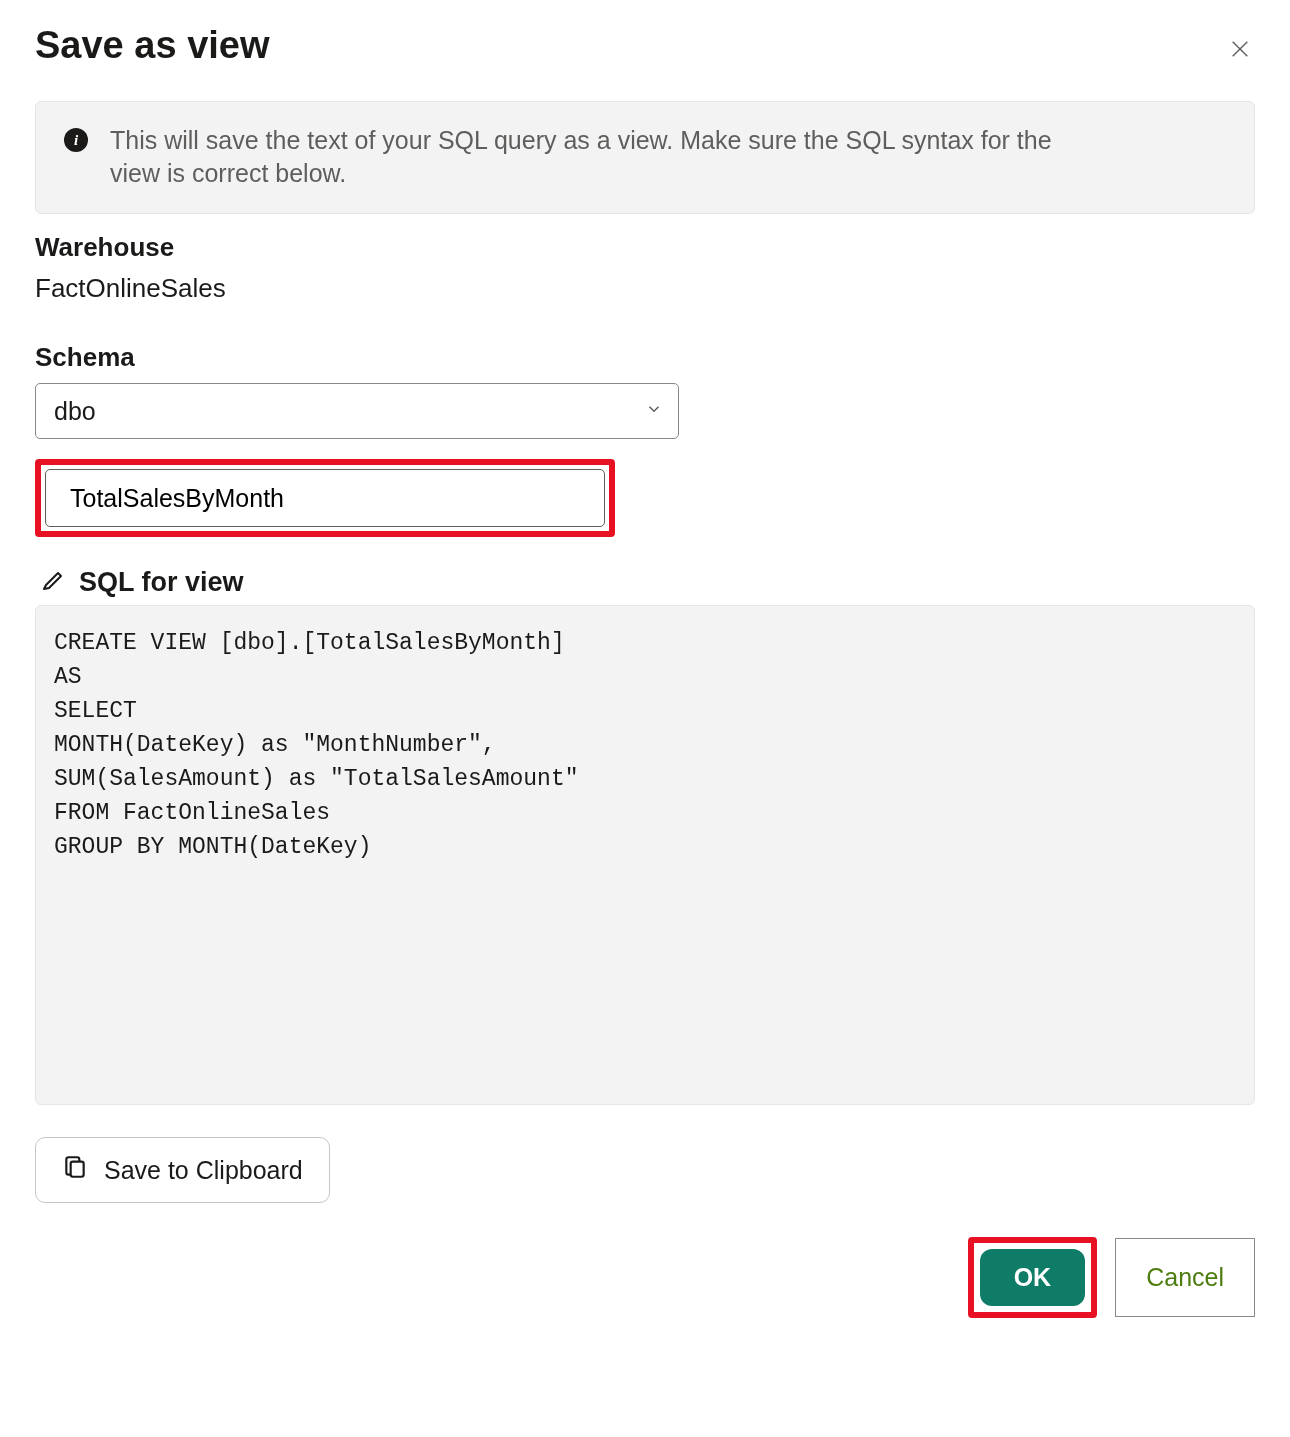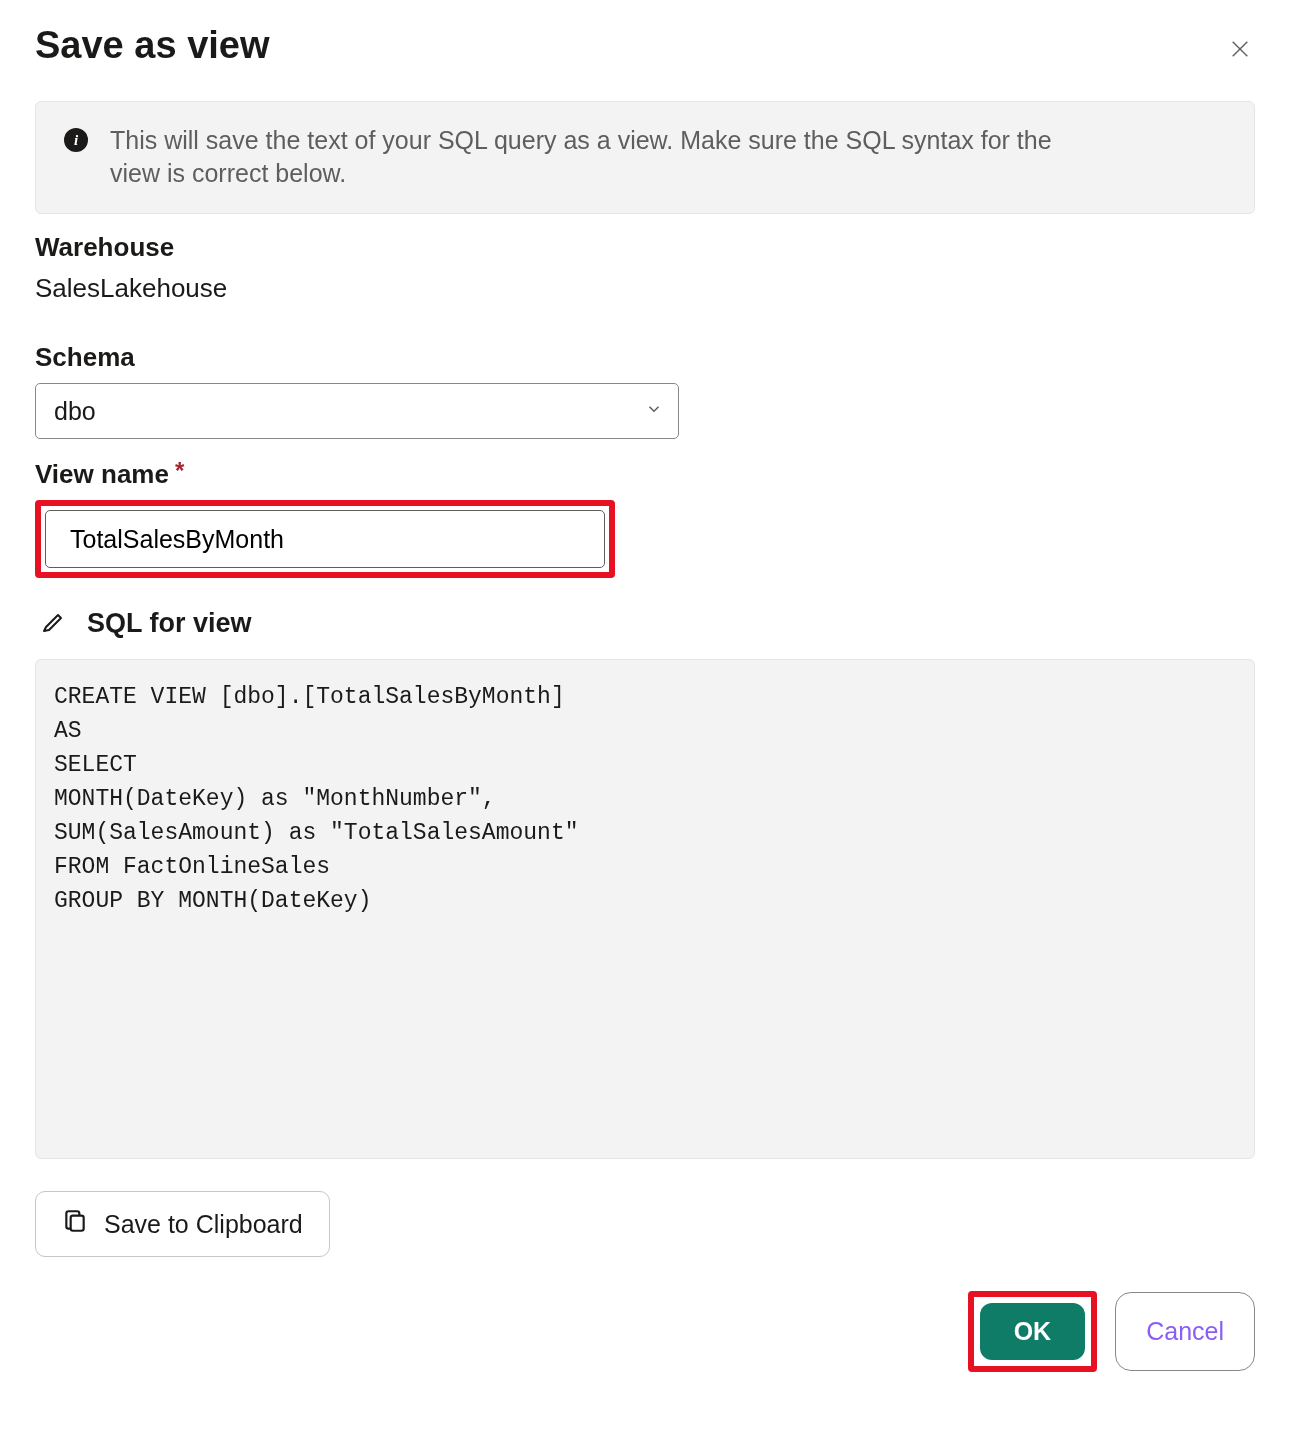--- a/index.html
+++ b/index.html
@@ -118,23 +118,23 @@
       height: 58px;
       border: 1.5px solid #605e5c;
       border-radius: 5px;
       padding: 0 24px;
       font-size: 25px;
       font-family: inherit;
       outline: none;
     }
     .sql-header-row {
       display: flex;
-      align-items: flex-end;
-      gap: 22px;
-      margin-bottom: 20px;
+      align-items: center;
+      gap: 14px;
+      margin-bottom: 7px;
       margin-left: 6px;
     }
     .edit-icon svg { width: 24px; height: 24px; }
     .sql-header-text {
       font-size: 27px;
       font-weight: 700;
     }
     .sql-textarea {
       width: 100%;
       height: 500px;
@@ -184,26 +184,26 @@
       border-radius: 12px;
       padding: 14px 34px;
       font-size: 25px;
       font-weight: 600;
       cursor: pointer;
       font-family: inherit;
     }
     .cancel-button {
       background: #fff;
       border: 1.5px solid #8a8886;
-      border-radius: 16px;
+      border-radius: 0;
       padding: 24px 30px;
       font-size: 25px;
       cursor: pointer;
       font-family: inherit;
-      color: #8b5cf6;
+      color: #4d7c0f;
     }
   </style>
 </head>
 <body>
 
 
 
 <div class="dialog-header">
   <div class="dialog-title">Save as view</div>
   <button class="close-btn" aria-label="Close">
@@ -216,42 +216,38 @@
   </button>
 </div>
 
 <div class="info-banner">
   <div class="info-icon-wrap">i</div>
   <div class="info-text">This will save the text of your SQL query as a view. Make sure the SQL syntax for the view is correct below.</div>
 </div>
 
 <div>
   <div class="field-label">Warehouse</div>
-  <div class="field-value-text">SalesLakehouse</div>
+  <div class="field-value-text">FactOnlineSales</div>
 </div>
 
 <div class="schema-section">
   <div class="field-label">Schema</div>
   <div class="select-wrap">
     <div class="select-box">
       <span>dbo</span>
     </div>
     <span class="chevron">
       <svg width="18" height="18" viewBox="0 0 24 24" fill="none" stroke="#605e5c" stroke-width="2">
         <polyline points="6 9 12 15 18 9"></polyline>
       </svg>
     </span>
   </div>
 </div>
 
 <div class="viewname-section">
-  <div class="viewname-label-row">
-    <div class="field-label" style="margin-bottom:0">View name</div>
-    <div class="required-star">*</div>
-  </div>
   <div class="highlight-box-red">
     <input class="text-input" type="text" value="TotalSalesByMonth" style="">
   </div>
 </div>
 
 <div class="sql-header-row">
   <span class="edit-icon">
     <svg viewBox="0 0 24 24" fill="none" stroke="#1b1a19" stroke-width="2" stroke-linejoin="round" stroke-linecap="round">
       <path d="M3 20 L8 19 L20 7 L17 4 L5 16 Z"></path>
     </svg>

